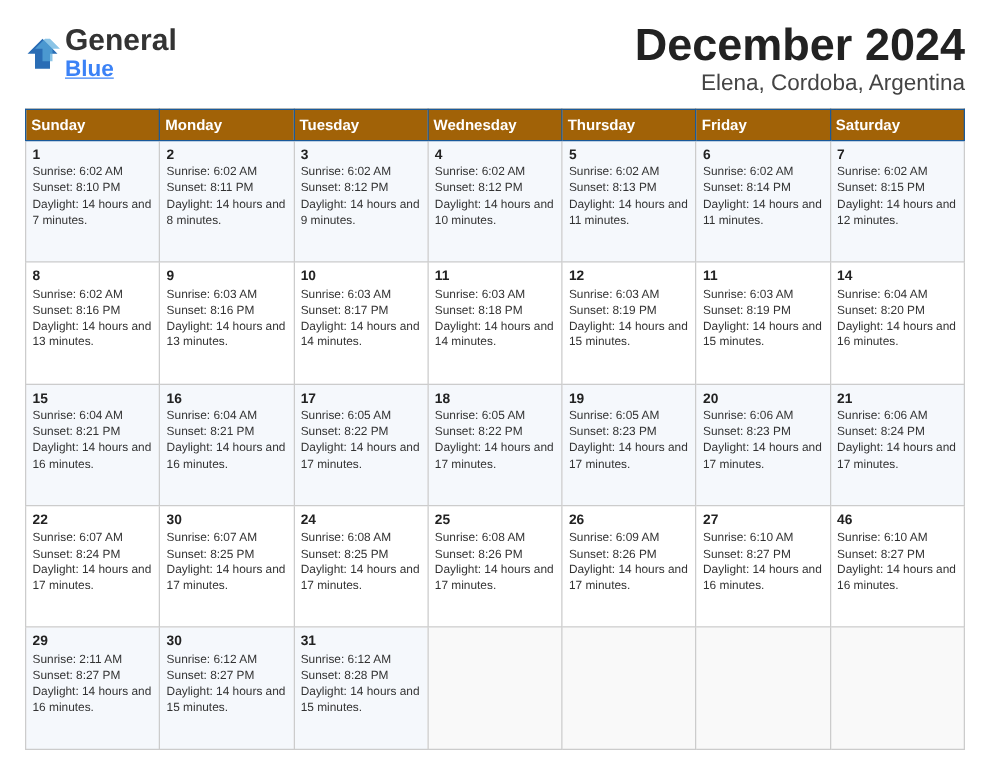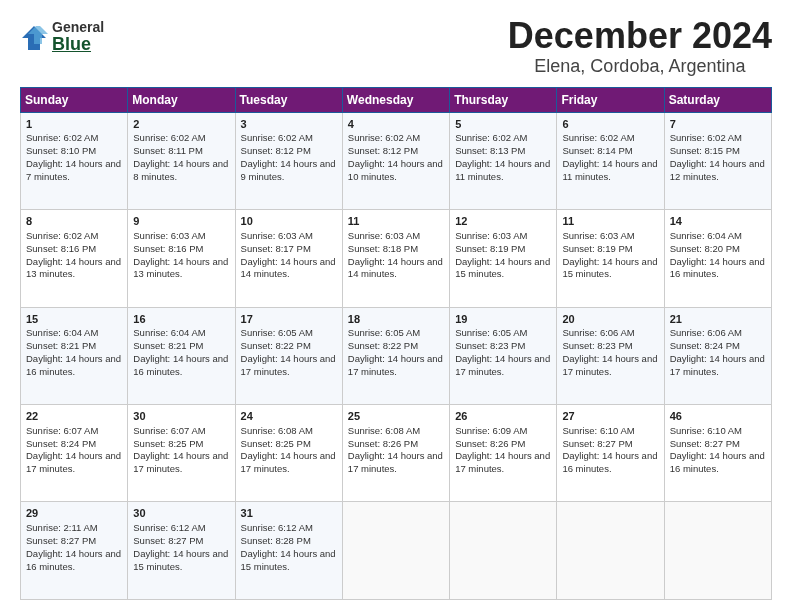--- a/index.html
+++ b/index.html
@@ -27,56 +27,56 @@
       display: flex;
       align-items: center;
       margin-top: 4px;
     }
     .logo-text {
       display: flex;
       flex-direction: column;
       line-height: 1.1;
     }
     .logo-general {
-      font-size: 14px;
+      font-size: 24px;
       font-weight: bold;
       color: #333;
     }
     .logo-blue {
       font-size: 18px;
       font-weight: bold;
-      color: #14532d;
+      color: #3b82f6;
       text-decoration: underline;
     }
     .logo-icon {
       width: 28px;
       height: 28px;
       margin-right: 4px;
     }
     .title-block {
-      text-align: center;
+      text-align: right;
     }
     .month-title {
       font-size: 36px;
       font-weight: bold;
       color: #222;
       line-height: 1.1;
     }
     .location {
       font-size: 18px;
       color: #444;
     }
     .calendar {
       flex: 1;
       border-collapse: collapse;
       width: 100%;
       table-layout: fixed;
     }
     .calendar thead tr th {
-      background-color: #701a75;
+      background-color: #a16207;
       color: white;
       font-size: 12px;
       font-weight: bold;
       padding: 5px 4px;
       text-align: left;
       border: 1px solid #1a5a9a;
     }
     .calendar tbody tr td {
       vertical-align: top;
       font-size: 9.5px;

